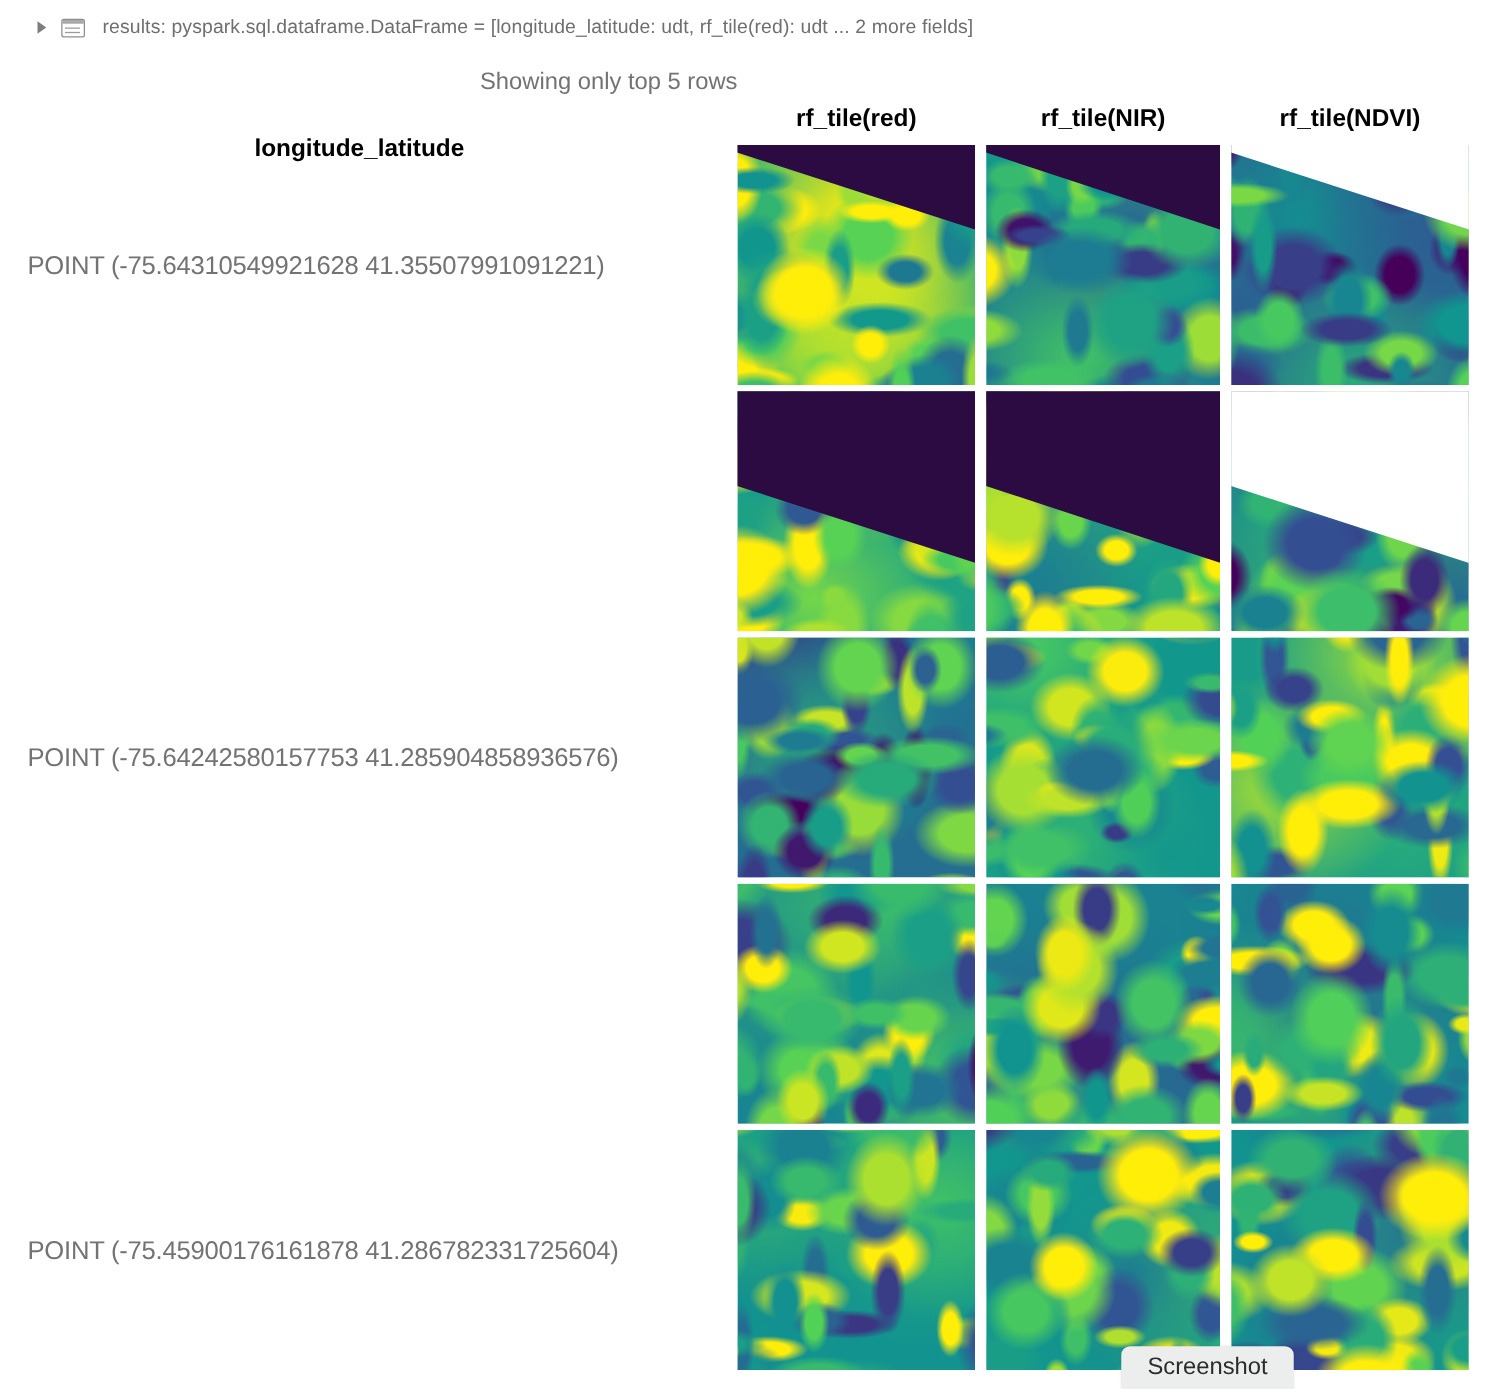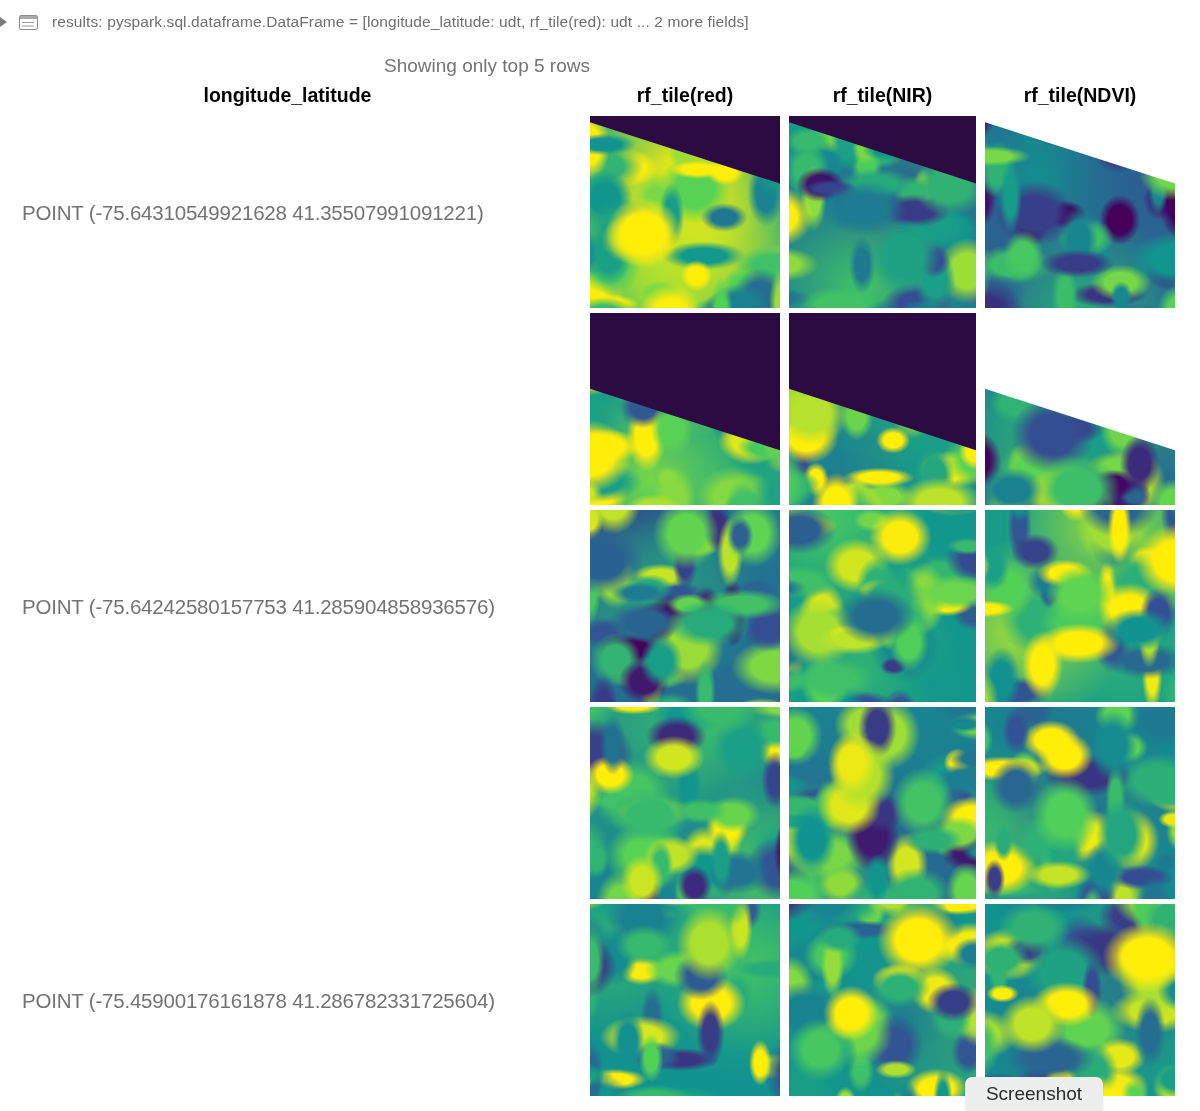--- a/index.html
+++ b/index.html
@@ -10,20 +10,21 @@
     font-family: "Liberation Sans", sans-serif;
     overflow: hidden;
   }
 
   #page { position: relative; width: 1200px; height: 1111px; background:#fff; }
 
   
   #result-bar {
     position: absolute; left: 0; top: 0; width: 1200px; height: 44px;
     display: flex; align-items: center;
+    padding-left: 30px;
   }
   .disclosure-tri {
     width: 0; height: 0;
     border-left: 7px solid #7d7d7d;
     border-top: 5px solid transparent;
     border-bottom: 5px solid transparent;
     margin-right: 12px;
     flex: 0 0 auto;
   }
   .grid-icon {
@@ -64,21 +65,21 @@
 
   
   #table { position: absolute; left: 0; top: 84px; width: 1200px; }
 
   .hdr-row { position: relative; height: 30px; }
   .col-hdr {
     position: absolute; top: 0;
     font-size: 19.5px; font-weight: bold; color: #000;
     text-align: center; white-space: nowrap;
   }
-  #hdr-point { left: 0;   width: 575px; }
+  #hdr-point { left: 0;   width: 575px; margin-top: 24px; }
   #hdr-red   { left: 590; width: 190px; }
   #hdr-nir   { left: 790; width: 186px; }
   #hdr-ndvi  { left: 986; width: 190px; }
 
   .data-row { position: relative; height: 197px; }
   .pt-label {
     position: absolute; left: 22px; top: 0;
     height: 197px; display: flex; align-items: center;
     font-size: 20.5px; color: #737373; white-space: nowrap;
     letter-spacing: -0.2px;
@@ -104,21 +105,21 @@
   
   .nodata {
     position: absolute; left: -5%; top: -5%; width: 110%; height: 110%;
     background: #2b0b41;
   }
   .nodata.white { background: #ffffff; }
 
   
   #screenshot-chip {
     position: absolute;
-    left: 965px; top: 1077px;
+    left: 897px; top: 1077px;
     width: 138px; height: 34px;
     background: #eceded;
     border-radius: 7px 7px 0 0;
     display: flex; align-items: center; justify-content: center;
     font-size: 19px; color: #2c2c2c;
     box-shadow: 0 0 2px rgba(0,0,0,.10);
   }
 </style>
 </head>
 <body>

